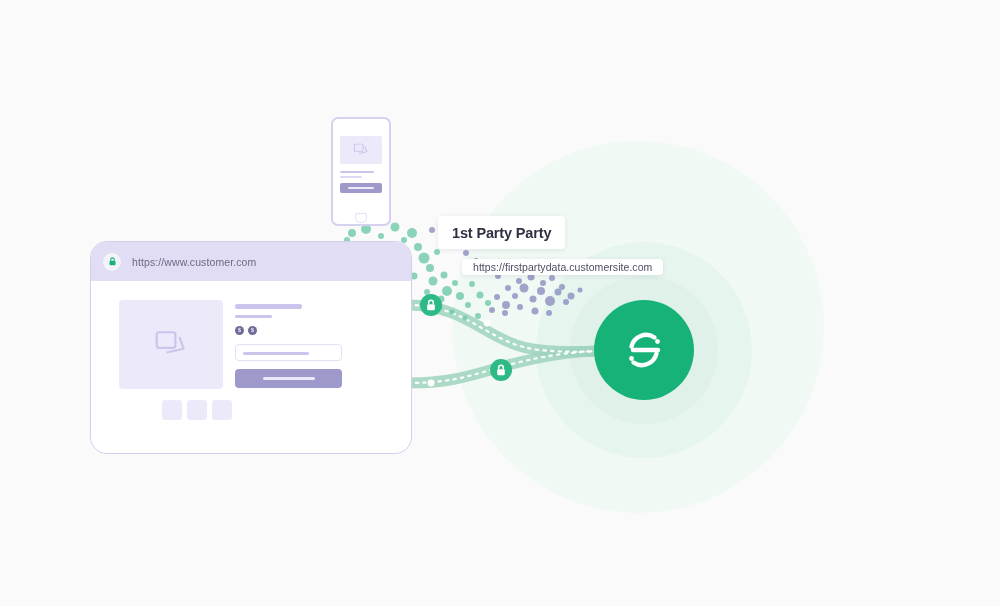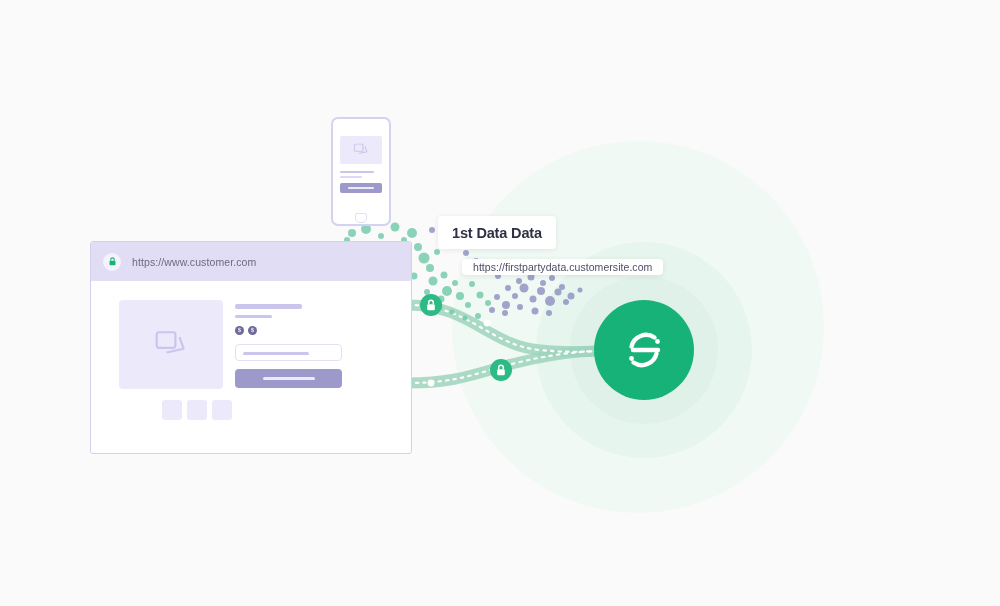--- a/index.html
+++ b/index.html
@@ -57,21 +57,21 @@
     pointer-events: none;
   }
 
   
   #browser {
     position: absolute;
     left: 90px; top: 241px;
     width: 322px; height: 213px;
     background: #ffffff;
     border: 1px solid #d3d0ef;
-    border-radius: 3px;
+    border-radius: 17px;
     box-sizing: border-box;
     overflow: hidden;
   }
   #browser-bar {
     height: 39px;
     background: #e0ddf5;
     display: flex;
     align-items: center;
     padding-left: 12px;
     box-sizing: border-box;
@@ -435,16 +435,16 @@
   <div id="brand-logo">
     <svg width="52" height="52" viewBox="0 0 52 52">
       <path d="M 36.5 13.5 A 15 15 0 0 0 13.5 22.5" stroke="#ffffff" stroke-width="4.4" fill="none" stroke-linecap="round"></path>
       <path d="M 15.5 38.5 A 15 15 0 0 0 38.5 29.5" stroke="#ffffff" stroke-width="4.4" fill="none" stroke-linecap="round"></path>
       <line x1="15" y1="26" x2="40" y2="26" stroke="#ffffff" stroke-width="4.4" stroke-linecap="round"></line>
       <circle cx="39.5" cy="17.5" r="2.4" fill="#ffffff"></circle>
       <circle cx="13.5" cy="34.5" r="2.4" fill="#ffffff"></circle>
     </svg>
   </div>
 
-  <div class="callout" id="label-first-party">1st Data Data</div>
+  <div class="callout" id="label-first-party">1st Party Party</div>
   <div class="callout" id="label-fpd-url">https://firstpartydata.customersite.com</div>
 
 </div>
 
 </body></html>

